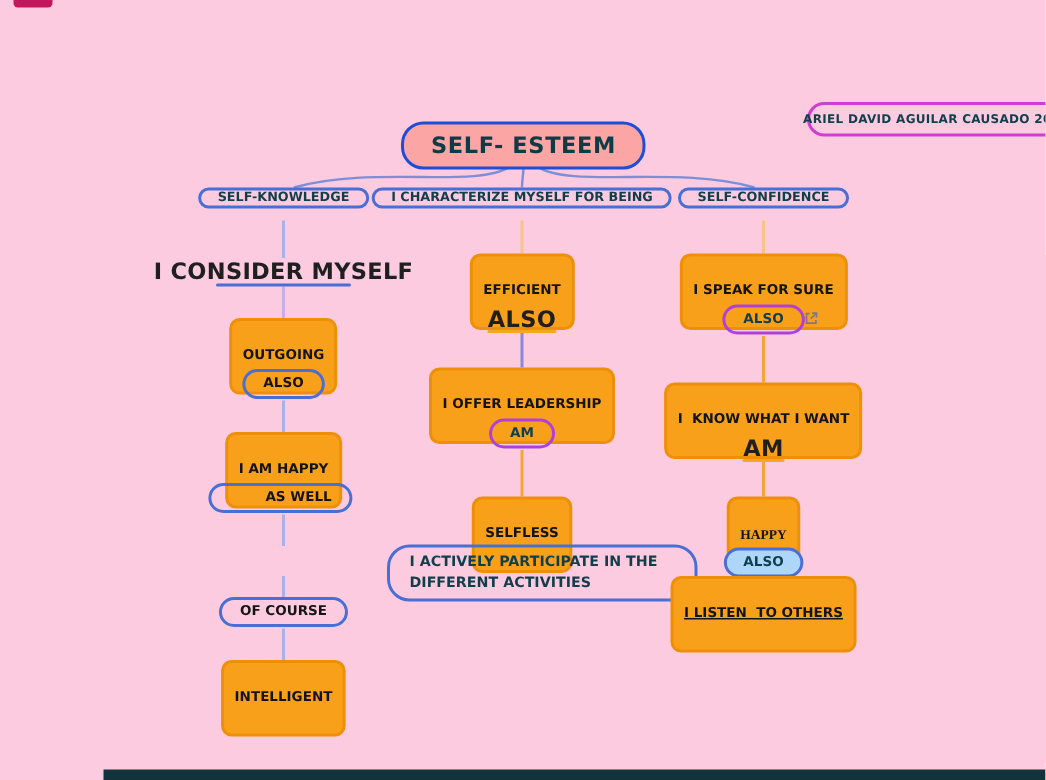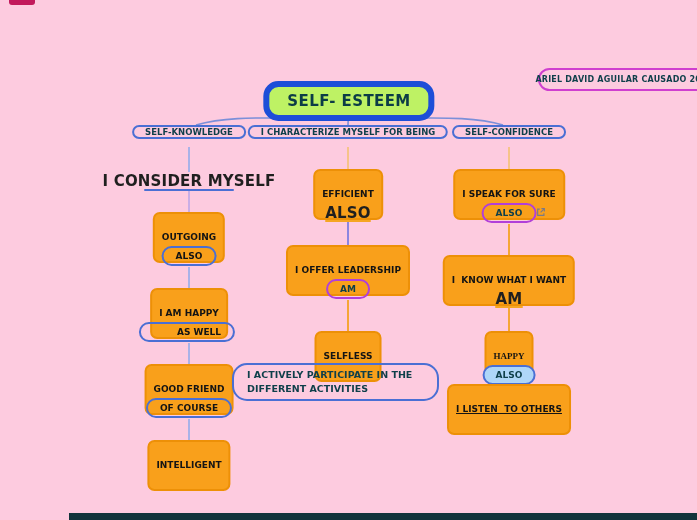--- a/index.html
+++ b/index.html
@@ -8,21 +8,21 @@
     background:#FDCBDF; overflow:hidden;
     font-family:"DejaVu Sans", sans-serif;
   }
   .canvas * { box-sizing:border-box; }
   svg.connectors { position:absolute; left:0; top:0; z-index:0; }
   .node {
     position:absolute; z-index:2; display:flex; align-items:center; justify-content:center;
     font-weight:bold; white-space:pre; transform:translateX(-50%);
   }
   .title-box {
-    background:#bef264; border:6px solid #1d4ed8; border-radius:15px;
+    background:#fca5a5; border:2px solid #1d4ed8; border-radius:15px;
     color:#0C3C46; font-size:15px; letter-spacing:.4px; padding:5px 18px;
   }
   .badge {
     border:2px solid #CF3FCF; border-radius:12px; color:#0E3F4A;
     font-size:8px; padding:5px 10px; transform:none; letter-spacing:.2px;
   }
   .header-pill {
     border:2px solid #4A6FD4; border-radius:12px; color:#0E3F4A;
     font-size:8.5px; padding:0 11px; background:transparent;
   }
@@ -100,31 +100,30 @@
   <div class="node header-pill" style="left:189px; top:125px;">SELF-KNOWLEDGE</div>
   <div class="node header-pill" style="left:348px; top:125px;text-align:right;">I CHARACTERIZE MYSELF FOR BEING</div>
   <div class="node header-pill" style="left:509px; top:125px;">SELF-CONFIDENCE</div>
 
   <div class="node plain-label big" style="left:189px; top:172px;">I CONSIDER MYSELF</div>
   <div class="u-line u-blue" style="left:189px; top:189px; width:90px;"></div>
   <div class="node orange" style="left:189px; top:212px;">OUTGOING</div>
   <div class="node pill-blue" style="left:189px; top:246px;">ALSO</div>
   <div class="node orange" style="left:189px; top:288px;">I AM HAPPY</div>
   <div class="node pill-blue" style="left:187px; top:322px;padding-left:36px;">AS WELL</div>
-  <div class="node orange" style="left:189px; top:364px;">GOOD FRIEND</div>
   <div class="node pill-blue" style="left:189px; top:398px;">OF COURSE</div>
   <div class="node orange" style="left:189px; top:440px;">INTELLIGENT</div>
 
   <div class="node orange" style="left:348px; top:169px;">EFFICIENT</div>
   <div class="node plain-label big" style="left:348px; top:204px;">ALSO</div>
   <div class="u-line u-orange" style="left:348px; top:220px; width:46px;"></div>
   <div class="node orange" style="left:348px; top:245px;">I OFFER LEADERSHIP</div>
   <div class="node pill-purple" style="left:348px; top:279px;">AM</div>
   <div class="node orange" style="left:348px; top:331px;">SELFLESS</div>
-  <div class="big-box" style="left:232px; top:363px; width:207px; height:38px;">I ACTIVELY PARTICIPATE IN THE DIFFERENT ACTIVITIES</div>
+  <div class="big-box" style="left:258px; top:363px; width:207px; height:38px;">I ACTIVELY PARTICIPATE IN THE DIFFERENT ACTIVITIES</div>
 
   <div class="node orange" style="left:509px; top:169px;">I SPEAK FOR SURE</div>
   <div class="node pill-purple" style="left:509px; top:203px;">ALSO</div>
   <svg class="link-icon" style="left:536px; top:207px;" viewBox="0 0 12 12">
     <path d="M4.5 2.5 H2 V10 H9.5 V7.5" fill="none" stroke="#7A7A88" stroke-width="1.4"></path>
     <path d="M6.5 2 H10 V5.5" fill="none" stroke="#7A7A88" stroke-width="1.4"></path>
     <line x1="10" y1="2" x2="5.5" y2="6.5" stroke="#7A7A88" stroke-width="1.4"></line>
   </svg>
   <div class="node orange" style="left:509px; top:255px;">I  KNOW WHAT I WANT</div>
   <div class="node plain-label big" style="left:509px; top:290px;">AM</div>

